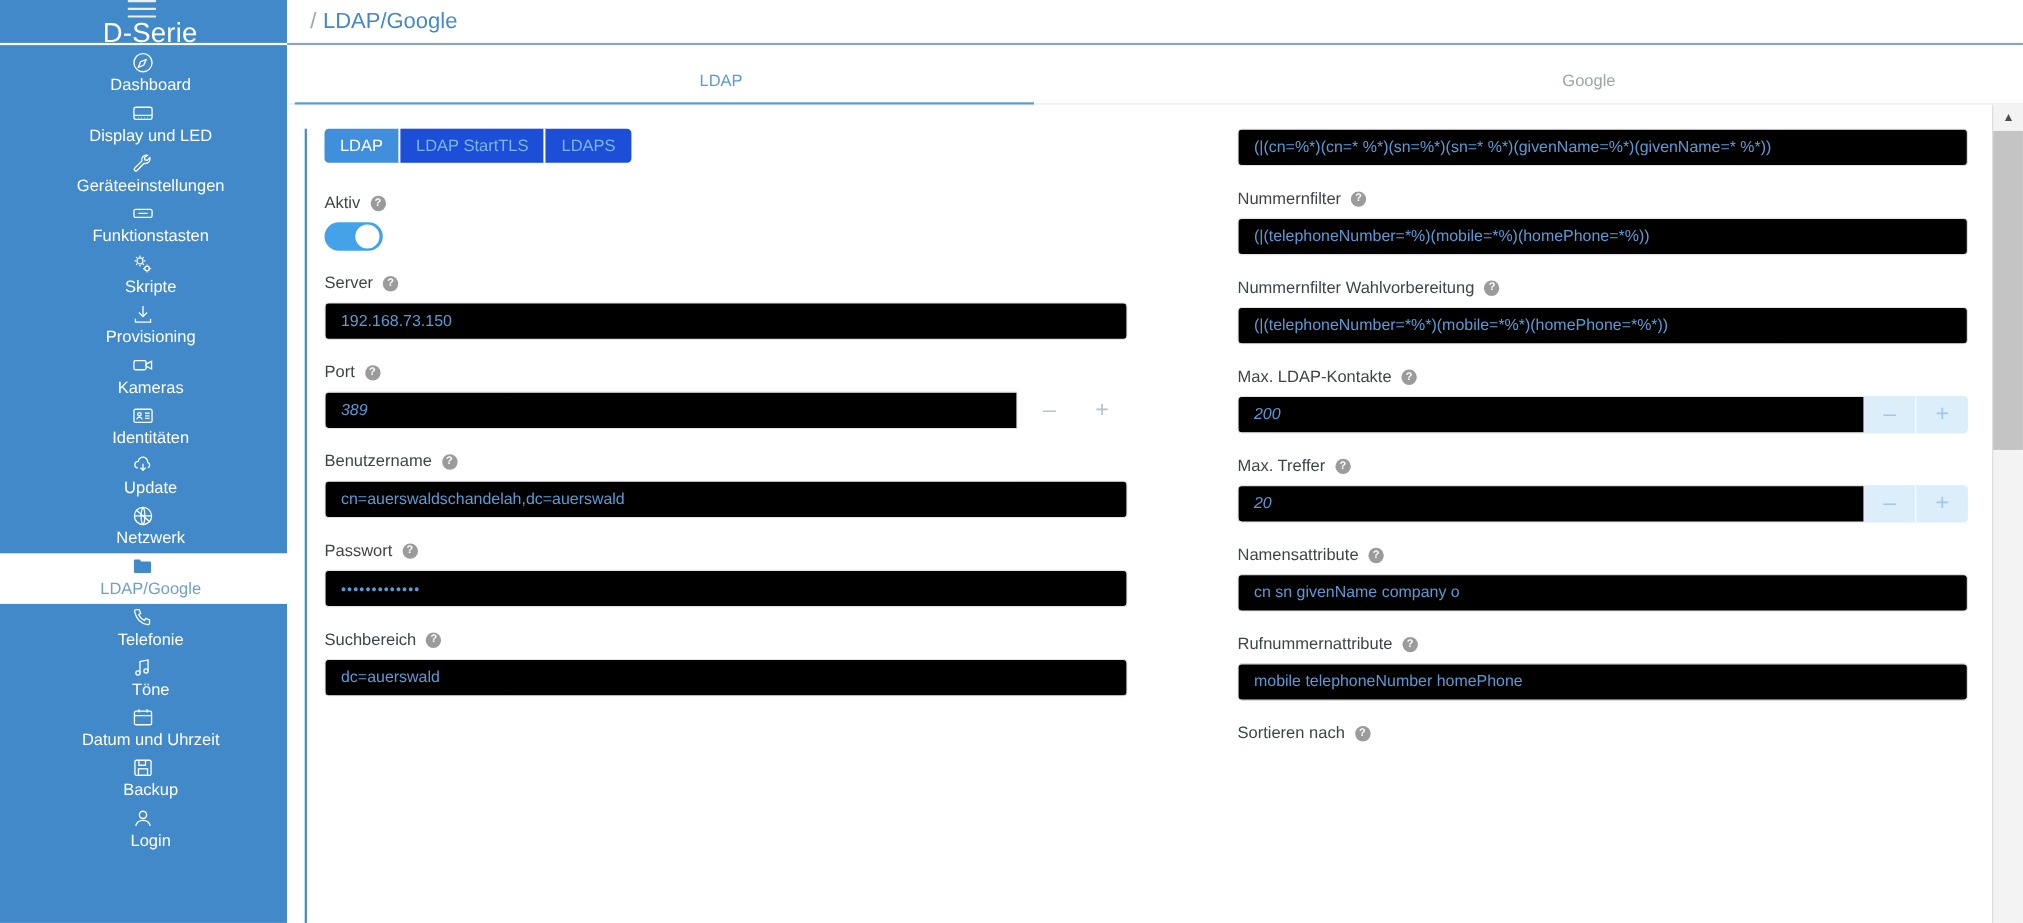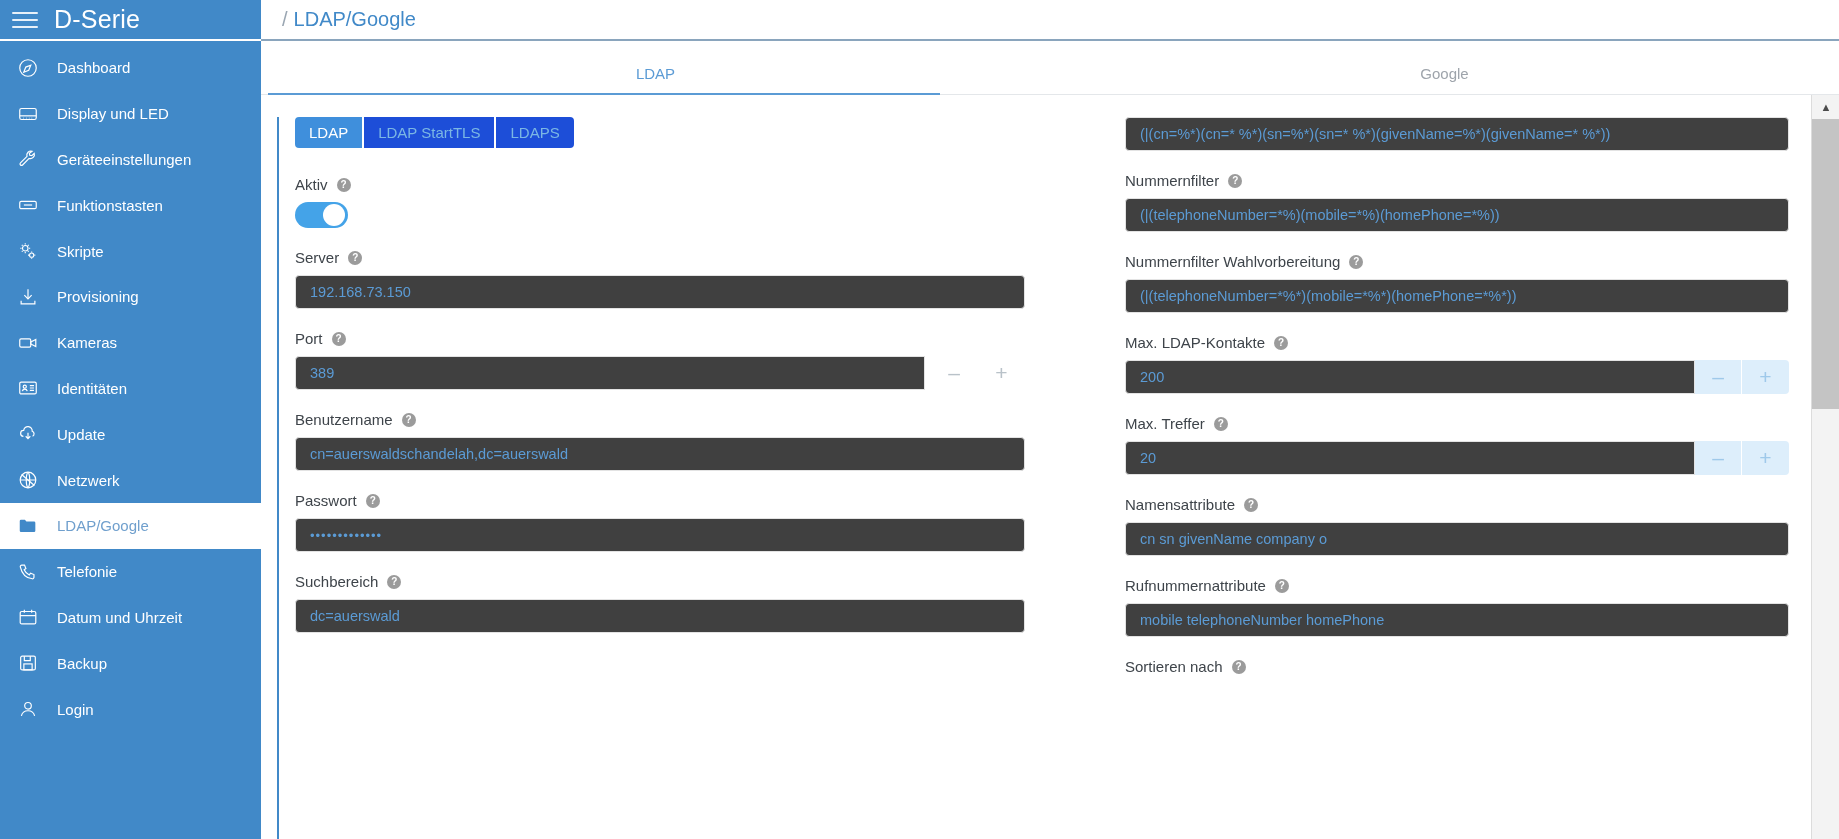--- a/index.html
+++ b/index.html
@@ -17,37 +17,39 @@
     background: #4189c8;
     color: #ffffff;
     display: flex; flex-direction: column;
     overflow: hidden;
   }
   .brand {
     height: 41px; min-height: 41px;
     display: flex; align-items: center;
     padding-left: 12px;
     border-bottom: 2px solid #ffffff;
+    flex-direction: column;
   }
   .hamburger {
     width: 26px; height: 20px;
     display: flex; flex-direction: column; justify-content: center; gap: 5px;
     margin-right: 16px; cursor: pointer;
   }
   .hamburger i { display: block; height: 2px; background: #e8f1f9; border-radius: 1px; }
   .brand-title { font-size: 25px; font-weight: 400; letter-spacing: .2px; color: #ffffff; }
 
   .nav { flex: 1; padding-top: 4px; }
   .nav-item {
     display: flex; align-items: center;
     height: 45.8px;
     padding-left: 13px;
     cursor: pointer;
     color: #ffffff;
     font-size: 15px;
+    flex-direction: column;
   }
   .nav-item .ico {
     width: 30px; min-width: 30px; height: 24px;
     margin-right: 14px;
     display: flex; align-items: center; justify-content: center;
   }
   .nav-item .ico svg { width: 22px; height: 22px; display: block; }
   .nav-item.active { background: #ffffff; color: #6f9fcd; }
   .nav-item.active .ico svg { color: #4189c8; }
   .nav-label { white-space: nowrap; }
@@ -114,33 +116,33 @@
   }
   .help {
     display: inline-flex; align-items: center; justify-content: center;
     width: 14px; height: 14px; border-radius: 50%;
     background: #9b9b9b; color: #fff;
     font-size: 10px; line-height: 1;
     margin-left: 9px; cursor: pointer; font-weight: bold;
   }
   .input {
     height: 34px;
-    background: #404040;
+    background: #000000;
     border: 1px solid #e3e3e3;
     border-radius: 4px;
     display: flex; align-items: center;
     padding: 0 14px;
     color: #5b9bd5; font-size: 14.5px;
     white-space: nowrap; overflow: hidden;
   }
   .input.wide { width: 730px; }
   .input.full { width: 100%; }
   .pw-dots { color: #5b9bd5; letter-spacing: 1px; font-size: 13px; }
 
-  .stepper-wrap { display: flex; align-items: flex-start; }
+  .stepper-wrap { display: flex; align-items: flex-start; font-style: italic; }
   .stepper-wrap .input { border-radius: 4px 0 0 4px; flex: 1; }
   .step-btn {
     width: 47px; height: 34px;
     background: #ddeefb;
     display: flex; align-items: center; justify-content: center;
     color: #9fc9ea; font-size: 21px; cursor: pointer;
     border-right: 1px solid #ffffff;
   }
   .step-btn:last-child { border-right: none; border-radius: 0 4px 4px 0; }
   .left-stepper { margin-left: 6px; }
@@ -307,20 +309,30 @@
 
       <div class="nav-item">
         <span class="ico">
             <svg viewBox="0 0 24 24" fill="none" stroke="currentColor" stroke-width="1.3">
               <path d="M5.2 4.5h3l1.5 3.7-1.9 1.4a11 11 0 005.6 5.6l1.4-1.9 3.7 1.5v3a1.6 1.6 0 01-1.8 1.6C9.8 18.6 5.4 14.2 3.6 6.3a1.6 1.6 0 011.6-1.8z"></path>
             </svg>
           </span>
         <span class="nav-label">Telefonie</span>
       </div>
 
+      <div class="nav-item">
+        <span class="ico">
+            <svg viewBox="0 0 24 24" fill="none" stroke="currentColor" stroke-width="1.3">
+              <path d="M9 17V6l8-1.7V15"></path>
+              <circle cx="7" cy="17.3" r="2.1"></circle>
+              <circle cx="15" cy="15.3" r="2.1"></circle>
+            </svg>
+          </span>
+        <span class="nav-label">Töne</span>
+      </div>
 
       <div class="nav-item">
         <span class="ico">
             <svg viewBox="0 0 24 24" fill="none" stroke="currentColor" stroke-width="1.3">
               <rect x="3.5" y="6" width="17" height="13.5" rx="1.6"></rect>
               <path d="M3.5 10.5h17"></path>
               <path d="M8 4v3.4M16 4v3.4"></path>
             </svg>
           </span>
         <span class="nav-label">Datum und Uhrzeit</span>

